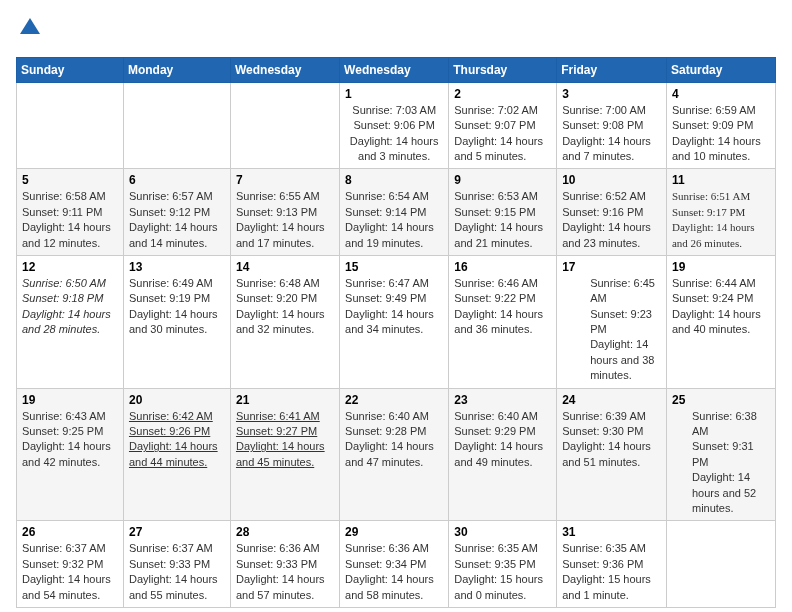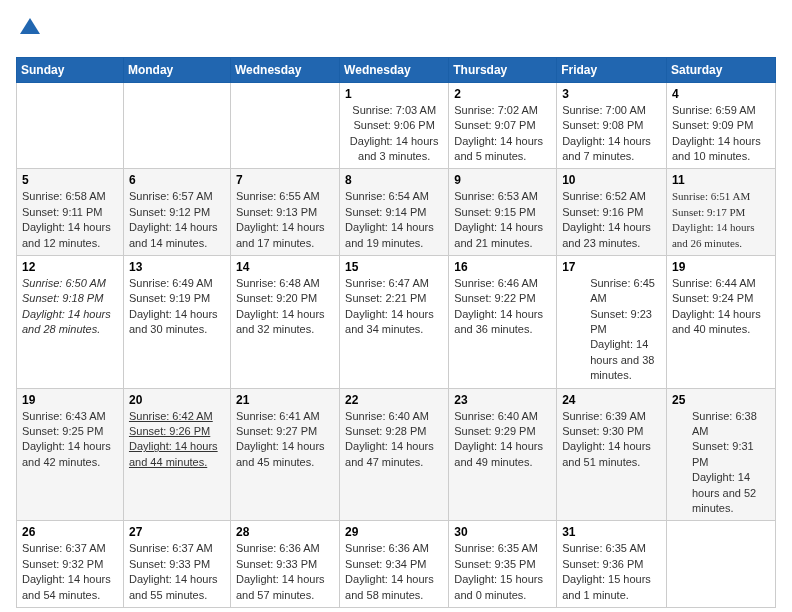--- a/index.html
+++ b/index.html
@@ -208,21 +208,21 @@
         </td>
         <td>
           <span class="day-num">14</span>
           <div class="day-info" style="white-space: pre-line;">Sunrise: 6:48 AM
 Sunset: 9:20 PM
 Daylight: 14 hours and 32 minutes.</div>
         </td>
         <td>
           <span class="day-num">15</span>
           <div class="day-info" style="white-space: pre-line;">Sunrise: 6:47 AM
-Sunset: 2:21 PM
+Sunset: 9:49 PM
 Daylight: 14 hours and 34 minutes.</div>
         </td>
         <td>
           <span class="day-num">16</span>
           <div class="day-info" style="white-space: pre-line;">Sunrise: 6:46 AM
 Sunset: 9:22 PM
 Daylight: 14 hours and 36 minutes.</div>
         </td>
         <td>
           <span class="day-num">17</span>
@@ -245,21 +245,21 @@
 Daylight: 14 hours and 42 minutes.</div>
         </td>
         <td>
           <span class="day-num">20</span>
           <div class="day-info" style="white-space: pre-line; text-decoration: underline;">Sunrise: 6:42 AM
 Sunset: 9:26 PM
 Daylight: 14 hours and 44 minutes.</div>
         </td>
         <td>
           <span class="day-num">21</span>
-          <div class="day-info" style="white-space: pre-line;">Sunrise: 6:41 AM
+          <div class="day-info" style="white-space: pre-line; text-decoration: underline;">Sunrise: 6:41 AM
 Sunset: 9:27 PM
 Daylight: 14 hours and 45 minutes.</div>
         </td>
         <td>
           <span class="day-num">22</span>
           <div class="day-info" style="white-space: pre-line;">Sunrise: 6:40 AM
 Sunset: 9:28 PM
 Daylight: 14 hours and 47 minutes.</div>
         </td>
         <td>

